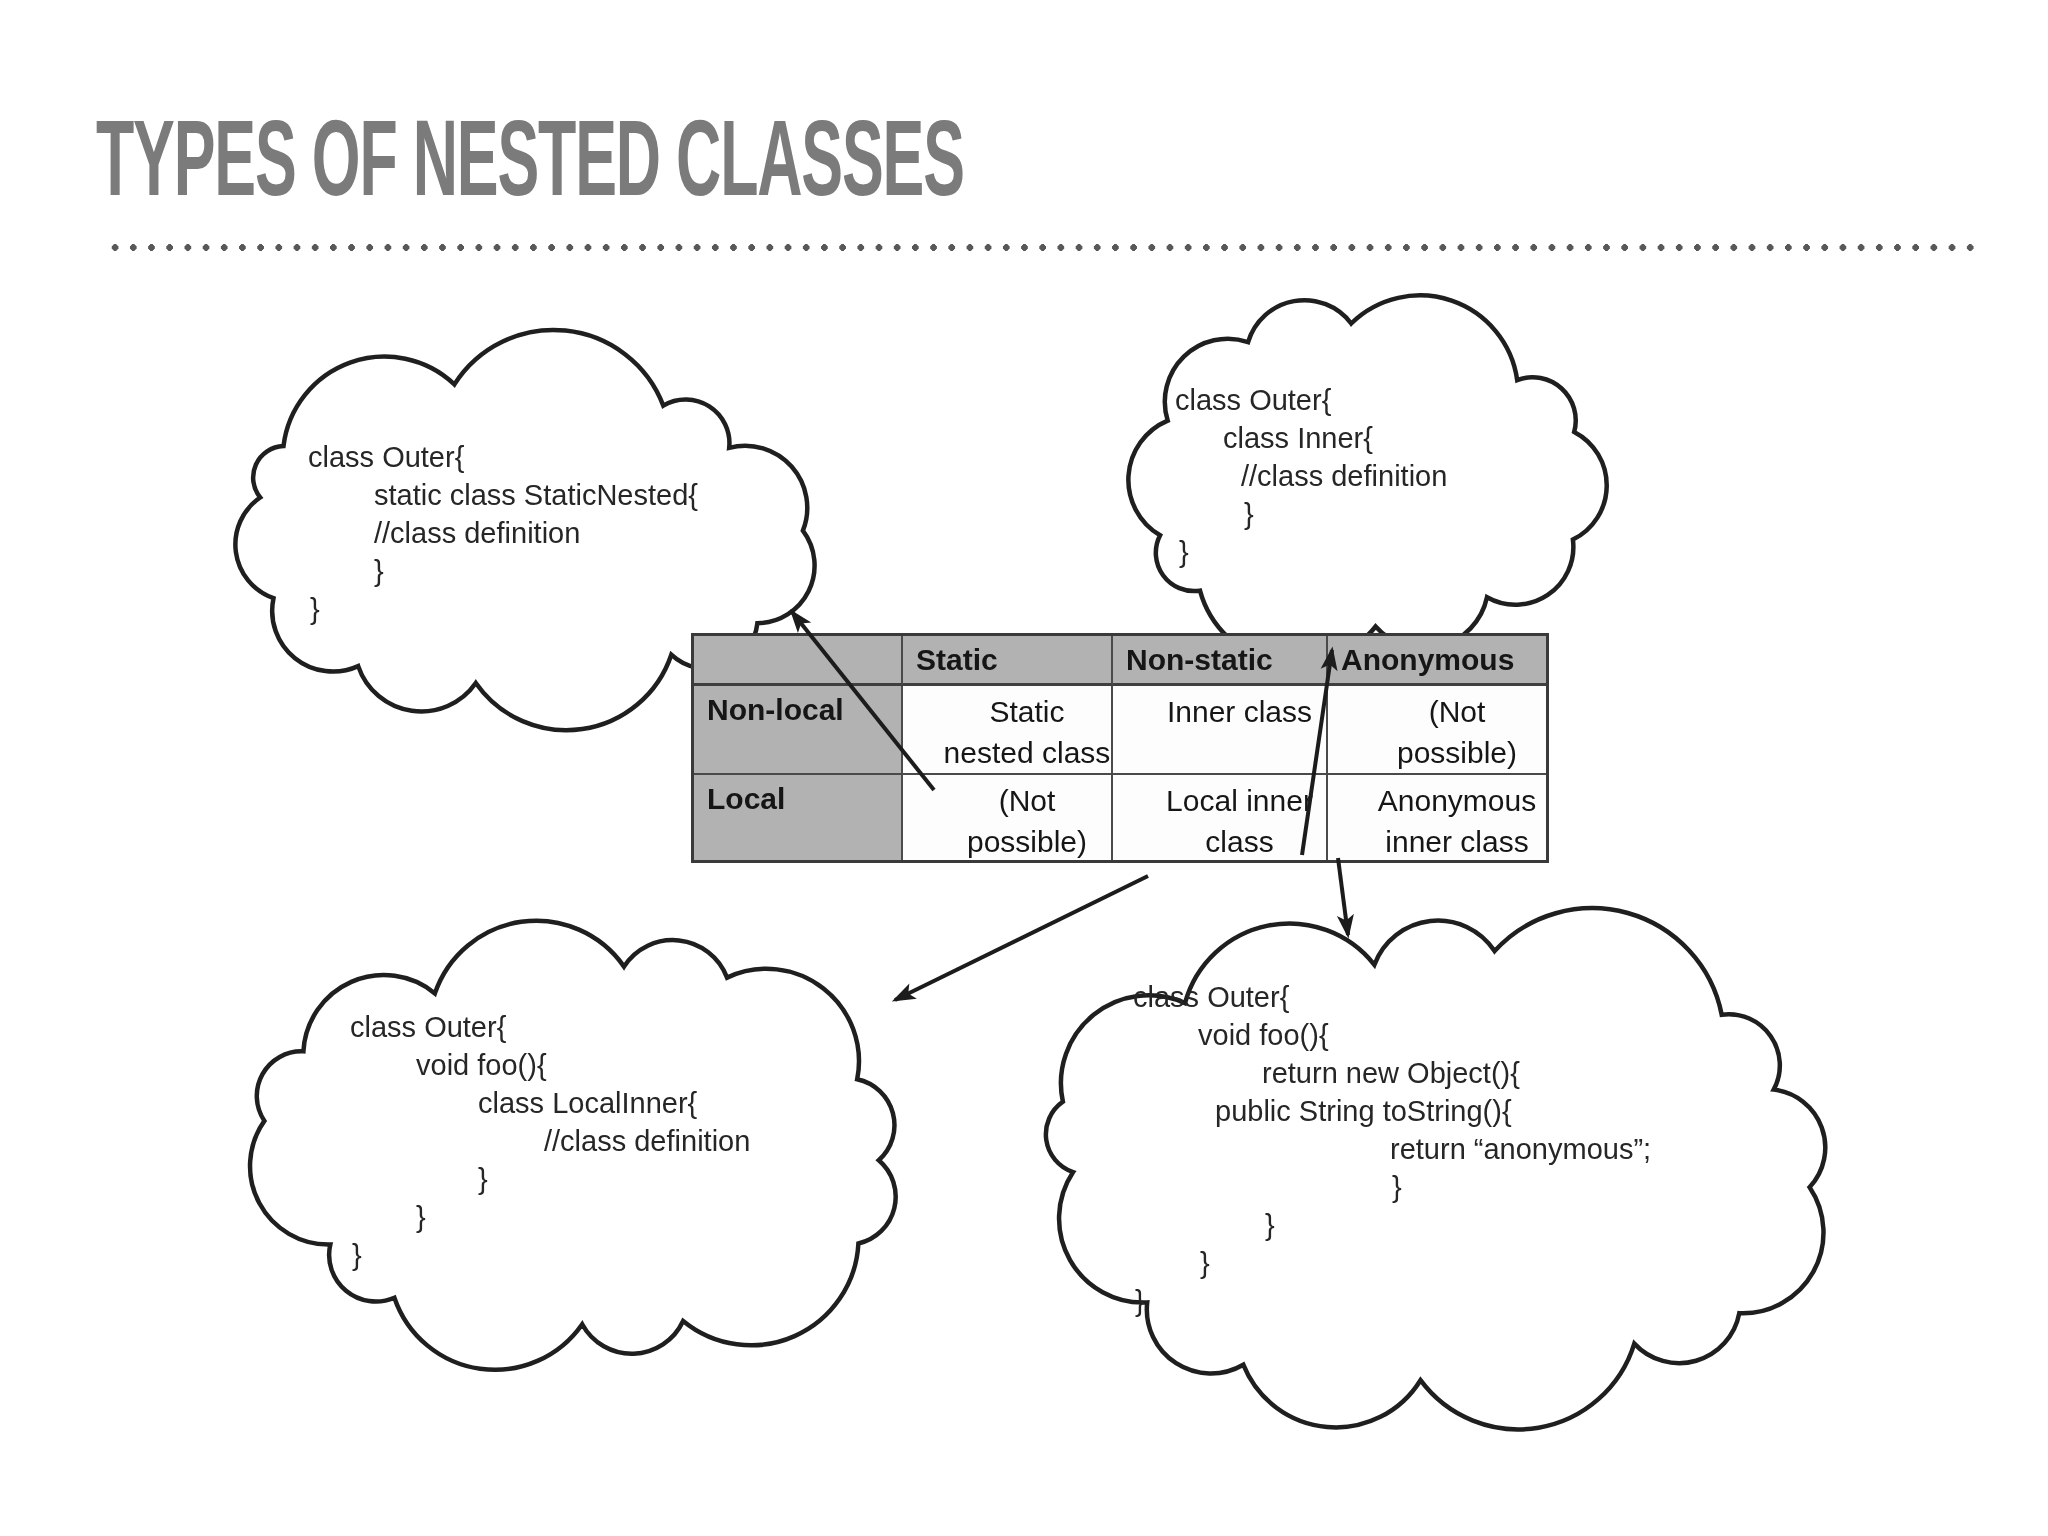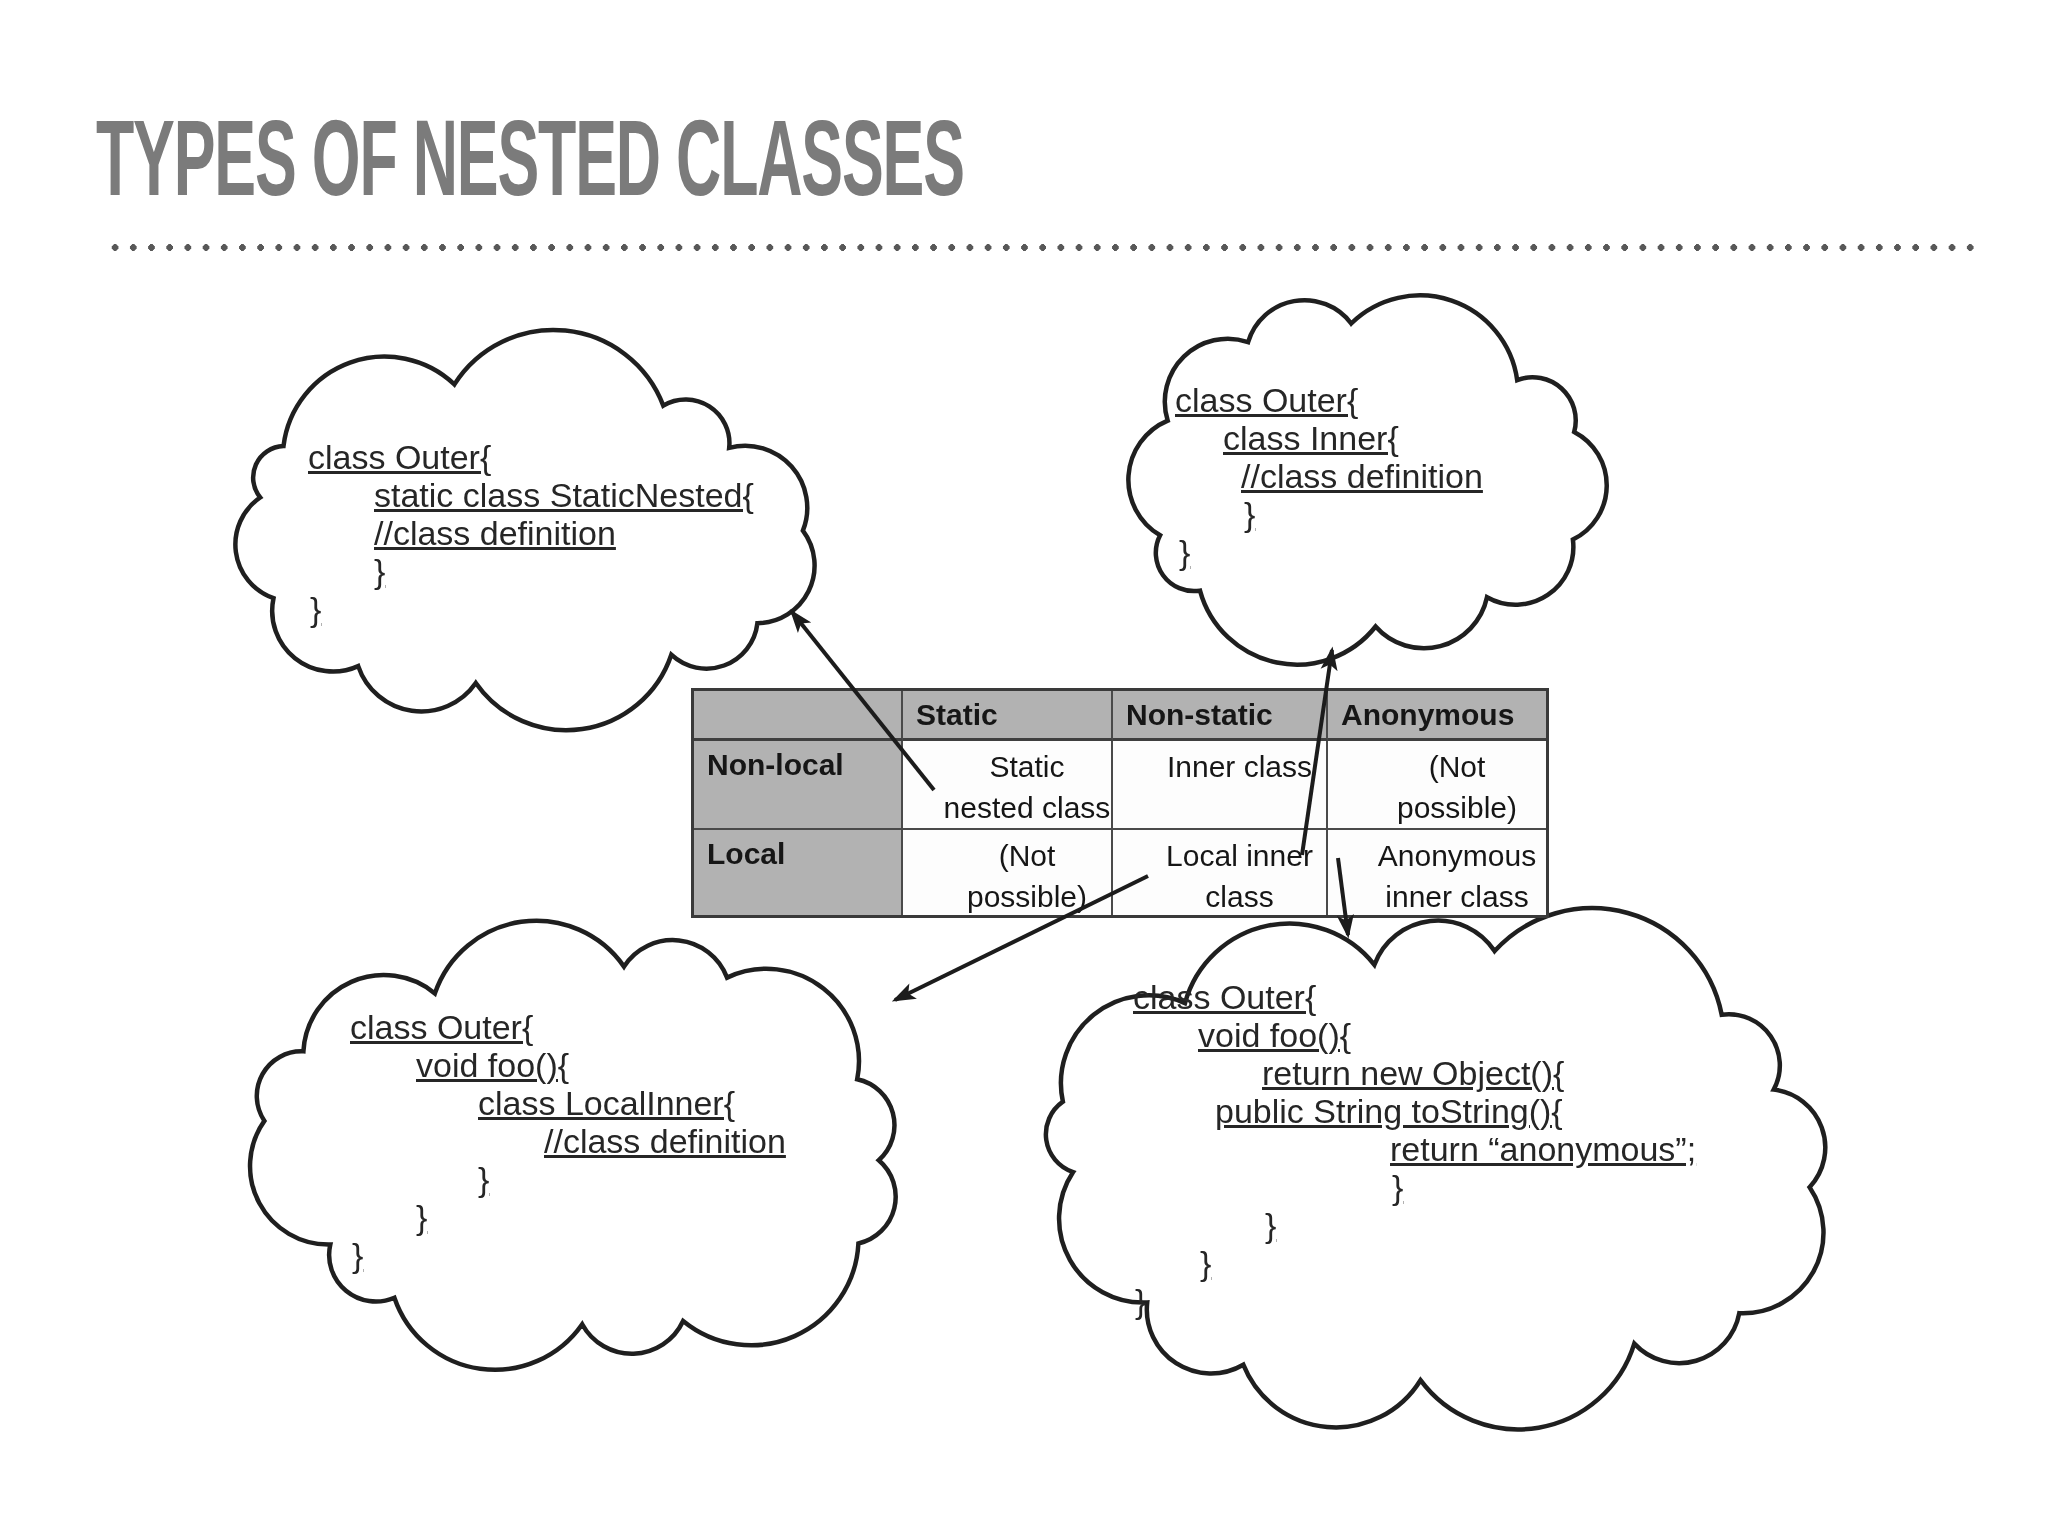--- a/index.html
+++ b/index.html
@@ -20,25 +20,25 @@
     background-image:radial-gradient(circle,#585858 0 3.2px,rgba(0,0,0,0) 3.5px);
     background-size:18.2px 13px;background-repeat:repeat-x;
   }
   
   .layer{position:absolute;left:0;top:0;pointer-events:none;}
   .clouds-layer{z-index:1;}
   .arrows-layer{z-index:5;}
   .cloud{fill:#ffffff;stroke:#1f1f1f;stroke-width:4.5;}
   .arrow{stroke:#1c1c1c;stroke-width:4;fill:none;}
   
-  .code{position:absolute;z-index:3;font-size:34px;line-height:38px;color:#262626;white-space:nowrap;text-decoration:underline;}
+  .code{position:absolute;z-index:3;font-size:29px;line-height:38px;color:#262626;white-space:nowrap;}
   .code div{height:38px;}
   
   .tbl{
-    position:absolute;left:691px;top:688px;width:852px;height:224px;z-index:4;
+    position:absolute;left:691px;top:633px;width:852px;height:224px;z-index:4;
     display:grid;grid-template-columns:209px 210px 215px 218px;
     grid-template-rows:50px 89px 85px;
     border:3px solid #3a3a3a;background:#fdfdfd;
     font-size:30px;color:#161616;
   }
   .cell{border-right:2px solid #4a4a4a;border-bottom:2px solid #4a4a4a;box-sizing:border-box;}
   .cell:nth-child(4n){border-right:none;}
   .gray{background:#b2b2b2;}
   .hcell{display:flex;align-items:center;padding-left:13px;font-weight:bold;border-bottom:3px solid #3f3f3f;}
   .rlabel{font-weight:bold;padding:7px 0 0 13px;}

